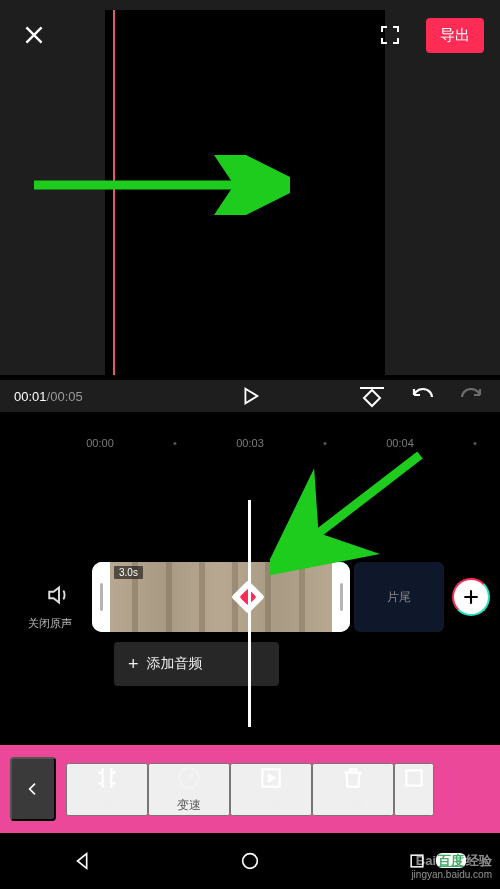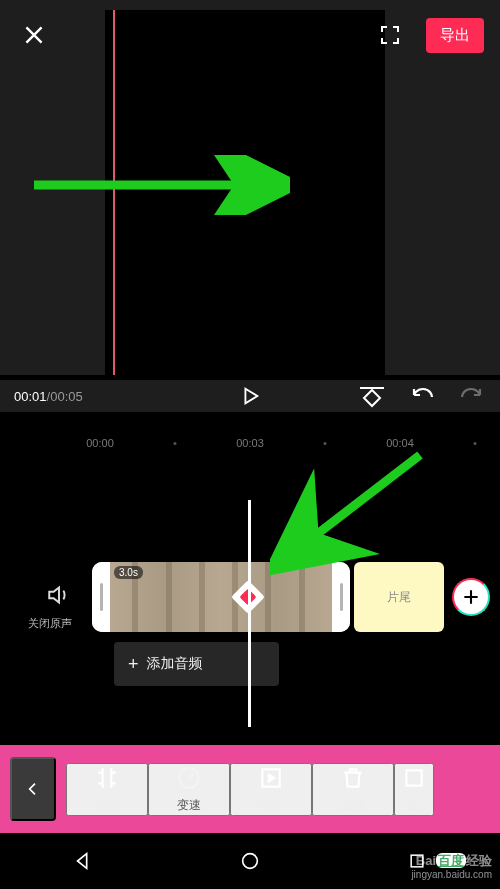--- a/index.html
+++ b/index.html
@@ -35,27 +35,27 @@
   .ruler .dot { position: absolute; top: 12px; width: 3px; height: 3px; background: #555; border-radius: 50%; transform: translateX(-50%); }
   .sound-off { position: absolute; left: 8px; top: 152px; width: 64px; text-align: right; }
   .sound-off .lbl { font-size: 11px; color: #bbb; margin-top: 4px; display: block; }
   
   .clip-track { position: absolute; top: 132px; left: 92px; right: 44px; height: 70px; }
   .clip { position: absolute; top: 0; left: 0; width: 258px; height: 70px; border-radius: 10px; background: #fff; overflow: hidden; display: flex; }
   .clip .handle { width: 18px; height: 100%; background: #fff; display: flex; align-items: center; justify-content: center; }
   .clip .handle .bar { width: 3px; height: 28px; background: #b5b5b5; border-radius: 2px; }
   .clip .thumbs { flex: 1; display: flex; background: linear-gradient(90deg, #b8a891, #a99a84, #b8a891, #a99a84, #b8a891); position: relative; }
   .clip .thumbs .stripe { position: absolute; top: 0; bottom: 0; width: 6px; background: rgba(110,95,75,0.35); }
-  .clip .duration { position: absolute; top: 4px; left: 22px; background: rgba(0,0,0,0.55); color: #fff; font-size: 10px; padding: 1px 5px; border-radius: 6px; }
+  .clip .duration { position: absolute; top: 4px; left: 22px; background: rgba(0,0,0,0.55); color: #fff; font-size: 10px; padding: 1px 5px; border-radius: 1px; }
   
   .trans-diamond { position: absolute; width: 24px; height: 24px; transform: translate(-50%, -50%) rotate(45deg); background: #fff; border: 2px solid #fff; border-radius: 3px; }
   .trans-diamond::after { content: ""; position: absolute; inset: 4px; background: #fe2c55; border-radius: 2px; }
   .trans-diamond.main { left: 156px; top: 35px; }
   
-  .tail-clip { position: absolute; left: 262px; top: 0; width: 90px; height: 70px; background: #fef9c3; border-radius: 6px; display: flex; align-items: center; justify-content: center; }
+  .tail-clip { position: absolute; left: 262px; top: 0; width: 90px; height: 70px; background: #0f172a; border-radius: 6px; display: flex; align-items: center; justify-content: center; }
   .tail-clip span { font-size: 12px; color: #888; }
   
   .add-btn { position: absolute; right: 10px; top: 148px; width: 38px; height: 38px; background: #fff; border-radius: 50%; display: flex; align-items: center; justify-content: center; border: 2px solid #fe2c55; border-right-color: #27e2c3; border-bottom-color: #27e2c3; }
   .add-btn svg { display: block; }
   
   .playhead { position: absolute; left: 248px; top: 70px; width: 3px; height: 227px; background: #fff; z-index: 20; }
   
   .audio-track { position: absolute; top: 212px; left: 114px; width: 165px; height: 44px; background: #272727; border-radius: 4px; display: flex; align-items: center; justify-content: flex-start; padding-left: 14px; gap: 8px; font-size: 14px; color: #eee; }
   
   

